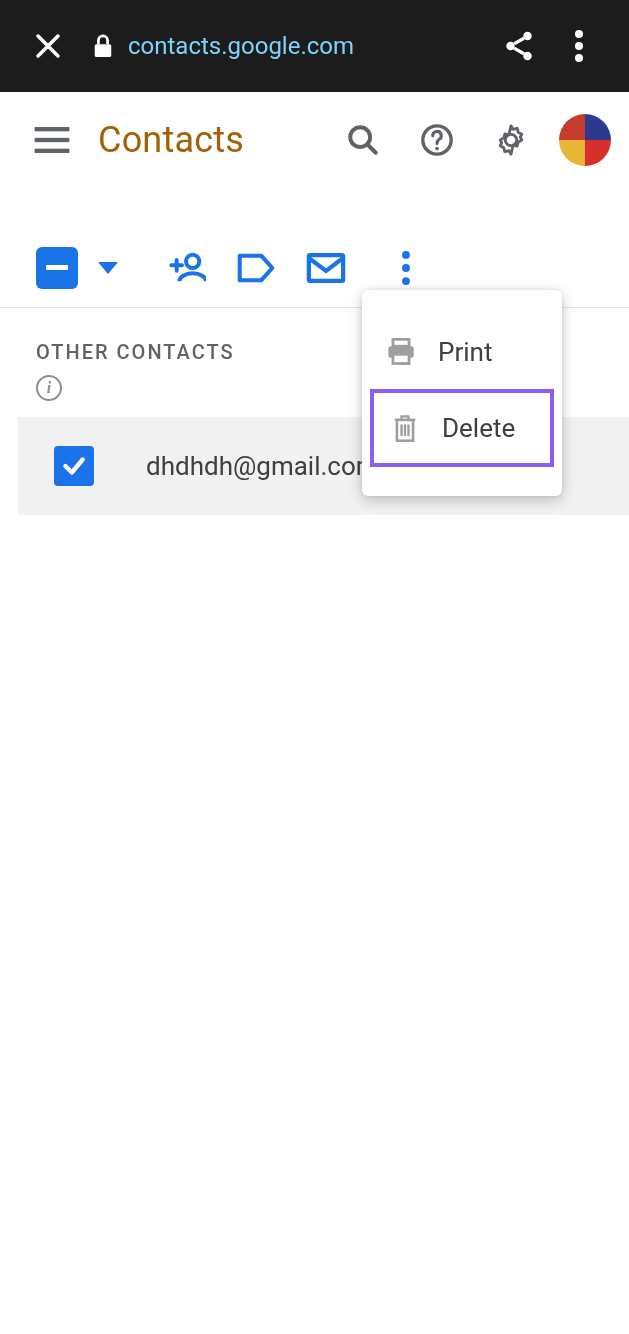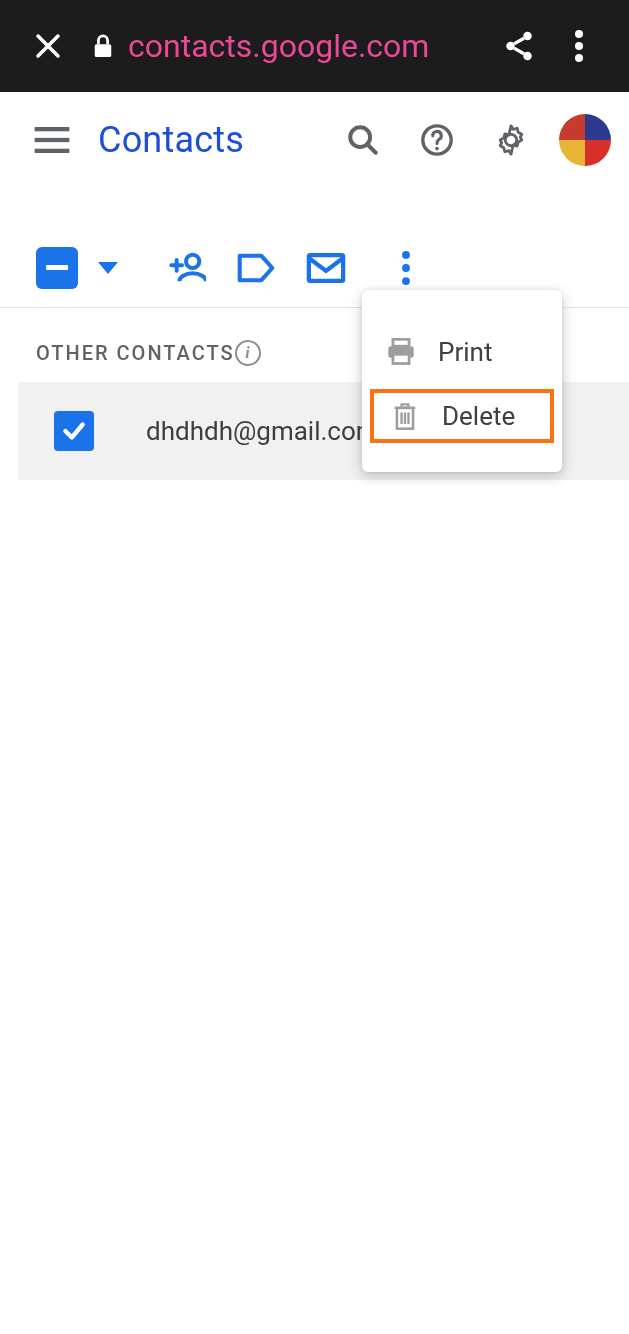--- a/index.html
+++ b/index.html
@@ -28,22 +28,22 @@
     width: 48px;
     height: 48px;
     display: flex;
     align-items: center;
     justify-content: center;
   }
   .browser-bar .url-area {
     display: flex;
     align-items: center;
     margin-left: 20px;
-    font-size: 32px;
-    color: #ec4899;
+    font-size: 24px;
+    color: #7dd3fc;
   }
   .browser-bar .lock {
     margin-right: 14px;
     display: flex;
   }
   .browser-bar .spacer {
     flex: 1;
   }
   .browser-bar .share, .browser-bar .bmenu {
     width: 52px;
@@ -63,21 +63,21 @@
   }
   .app-header .hamburger {
     width: 56px;
     height: 56px;
     display: flex;
     align-items: center;
     justify-content: center;
   }
   .app-header .title {
     font-size: 36px;
-    color: #1d4ed8;
+    color: #a16207;
     margin-left: 18px;
     font-weight: 400;
     letter-spacing: 0.2px;
   }
   .app-header .spacer { flex: 1; }
   .app-header .icon-btn {
     width: 60px;
     height: 60px;
     display: flex;
     align-items: center;
@@ -131,22 +131,22 @@
     height: 44px;
     display: flex;
     align-items: center;
     justify-content: center;
   }
 
   
   .section-header {
     padding: 32px 0 16px 36px;
     display: flex;
-    align-items: center;
-    gap: 0;
+    gap: 11px;
+    flex-direction: column;
   }
   .section-header .label {
     font-size: 20px;
     letter-spacing: 2px;
     color: #5f6368;
     font-weight: 500;
   }
   .info-circle {
     width: 26px; height: 26px;
     border: 2.5px solid #8e8e8e;
@@ -209,23 +209,23 @@
     color: #3c4043;
   }
   .popup-item .pi-icon {
     width: 34px;
     height: 34px;
     display: flex;
     align-items: center;
     justify-content: center;
   }
   .popup-item.highlight {
-    border: 4px solid #f97316;
+    border: 4px solid #8b5cf6;
     margin: 2px 8px;
-    height: 54px;
+    height: 78px;
     padding-left: 14px;
   }
 </style>
 </head>
 <body>
 
 <div class="browser-bar">
   <div class="close-x">
     <svg width="30" height="30" viewBox="0 0 24 24">
       <path d="M4 4 L20 20 M20 4 L4 20" stroke="#fff" stroke-width="2.8" stroke-linecap="round"></path>

